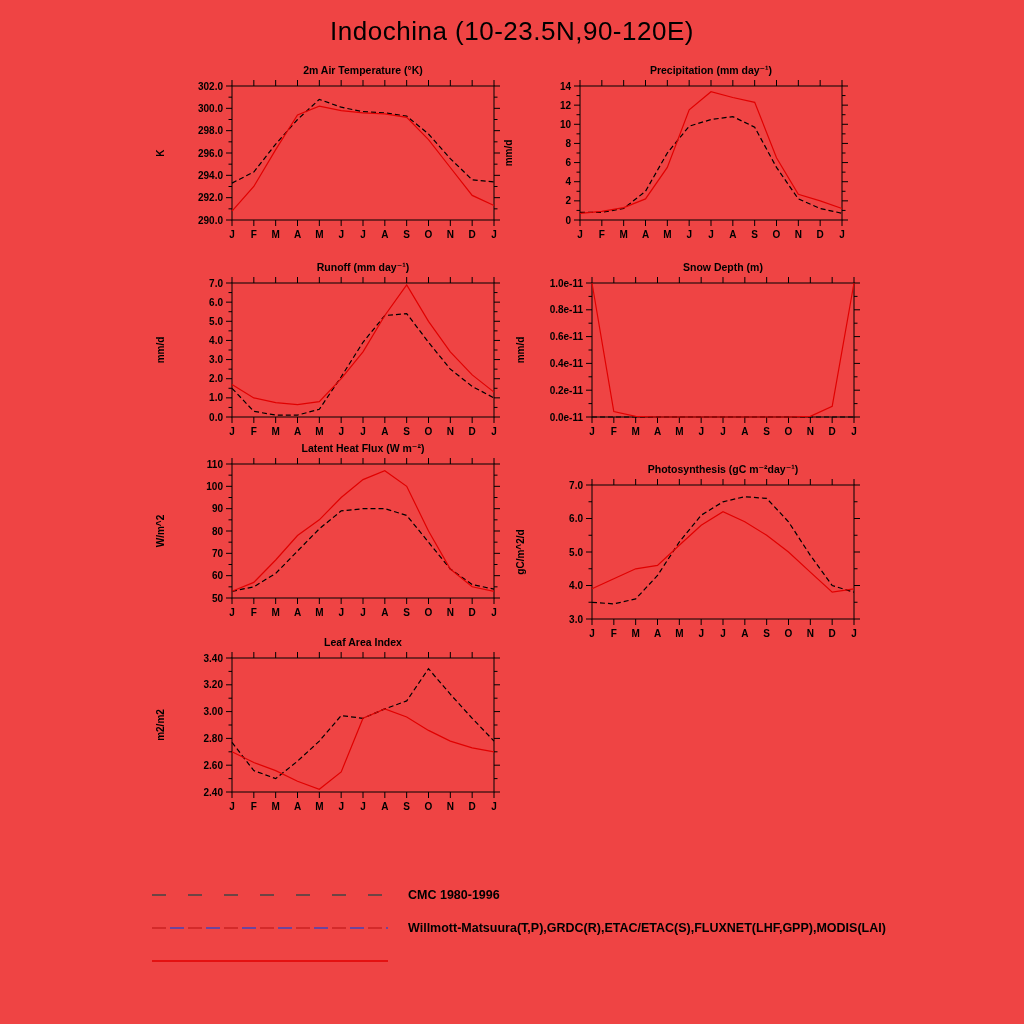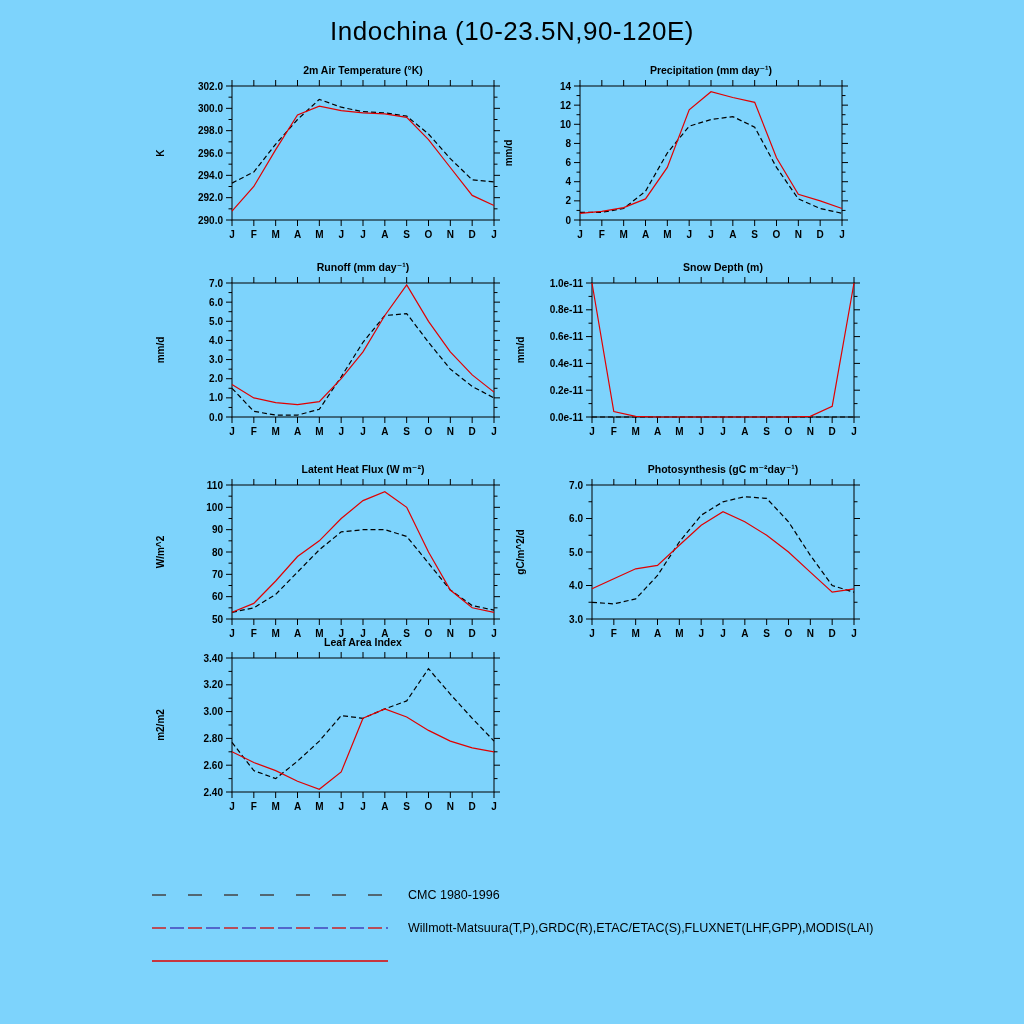--- a/index.html
+++ b/index.html
@@ -1,27 +1,27 @@
 <!DOCTYPE html>
 <html><head>
 <meta charset="utf-8">
 <style>
   html,body{margin:0;padding:0;background:#ffffff;}
   .canvas{
-    position:relative;width:1024px;height:1024px;background:#7dd3fc;
+    position:relative;width:1024px;height:1024px;background:#ef4444;
     font-family:"Liberation Sans","DejaVu Sans",sans-serif;color:#000;
     overflow:hidden;
   }
   .main-title{
     position:absolute;top:16px;left:0;width:1024px;text-align:center;
     font-size:26px;font-weight:500;letter-spacing:0.5px;
   }
   .chart{position:absolute;width:380px;height:205px;font-weight:bold;}
   svg text{font-family:"Liberation Sans","DejaVu Sans",sans-serif;fill:#000;}
-  .legend{position:absolute;left:150px;top:878px;width:860px;}
+  .legend{position:absolute;left:150px;top:878px;width:860px;font-weight:bold;}
   .legend-row{display:flex;align-items:center;height:33px;}
   .legend-line{width:240px;height:14px;flex:0 0 auto;}
   .legend-label{margin-left:18px;font-size:12.5px;white-space:nowrap;}
 </style>
 </head>
 <body>
 
 <div class="canvas">
 
   <div class="main-title">Indochina (10-23.5N,90-120E)</div>
@@ -340,21 +340,21 @@
         <text x="302.33333333333337" y="178" text-anchor="middle" font-size="10">N</text>
         <line x1="324.16666666666663" y1="160" x2="324.16666666666663" y2="166" stroke="#000"></line>
         <line x1="324.16666666666663" y1="20" x2="324.16666666666663" y2="26" stroke="#000"></line>
         <text x="324.16666666666663" y="178" text-anchor="middle" font-size="10">D</text>
         <line x1="346" y1="160" x2="346" y2="166" stroke="#000"></line>
         <line x1="346" y1="20" x2="346" y2="26" stroke="#000"></line>
         <text x="346" y="178" text-anchor="middle" font-size="10">J</text>
         <polyline points="84.0,160.0 105.8,160.0 127.7,160.0 149.5,160.0 171.3,160.0 193.2,160.0 215.0,160.0 236.8,160.0 258.7,160.0 280.5,160.0 302.3,160.0 324.2,160.0 346.0,160.0" fill="none" stroke="#000000" stroke-width="1.2" stroke-dasharray="5 3"></polyline>
         <polyline points="84.0,26.0 105.8,154.6 127.7,159.3 149.5,160.0 171.3,160.0 193.2,160.0 215.0,160.0 236.8,160.0 258.7,160.0 280.5,160.0 302.3,159.3 324.2,149.3 346.0,26.0" fill="none" stroke="#e10000" stroke-width="1.2"></polyline>
       </svg></div>
-  <div class="chart" style="left:148px;top:459px"><svg width="380" height="205">
+  <div class="chart" style="left:148px;top:438px"><svg width="380" height="205">
         <rect x="84" y="26" width="262" height="134" fill="none" stroke="#000" stroke-width="1"></rect>
         <text x="215" y="14" text-anchor="middle" font-size="10.5">Latent Heat Flux (W m⁻²)</text>
         <text x="16" y="93" text-anchor="middle" font-size="10" transform="rotate(-90 16 93)">W/m^2</text>
         <line x1="78" y1="160" x2="84" y2="160" stroke="#000"></line>
         <line x1="346" y1="160" x2="352" y2="160" stroke="#000"></line>
         <text x="75" y="163.5" text-anchor="end" font-size="10">50</text>
         <line x1="80.5" y1="148.83333333333334" x2="84" y2="148.83333333333334" stroke="#000"></line>
         <line x1="346" y1="148.83333333333334" x2="349.5" y2="148.83333333333334" stroke="#000"></line>
         <line x1="78" y1="137.66666666666666" x2="84" y2="137.66666666666666" stroke="#000"></line>
         <line x1="346" y1="137.66666666666666" x2="352" y2="137.66666666666666" stroke="#000"></line>

